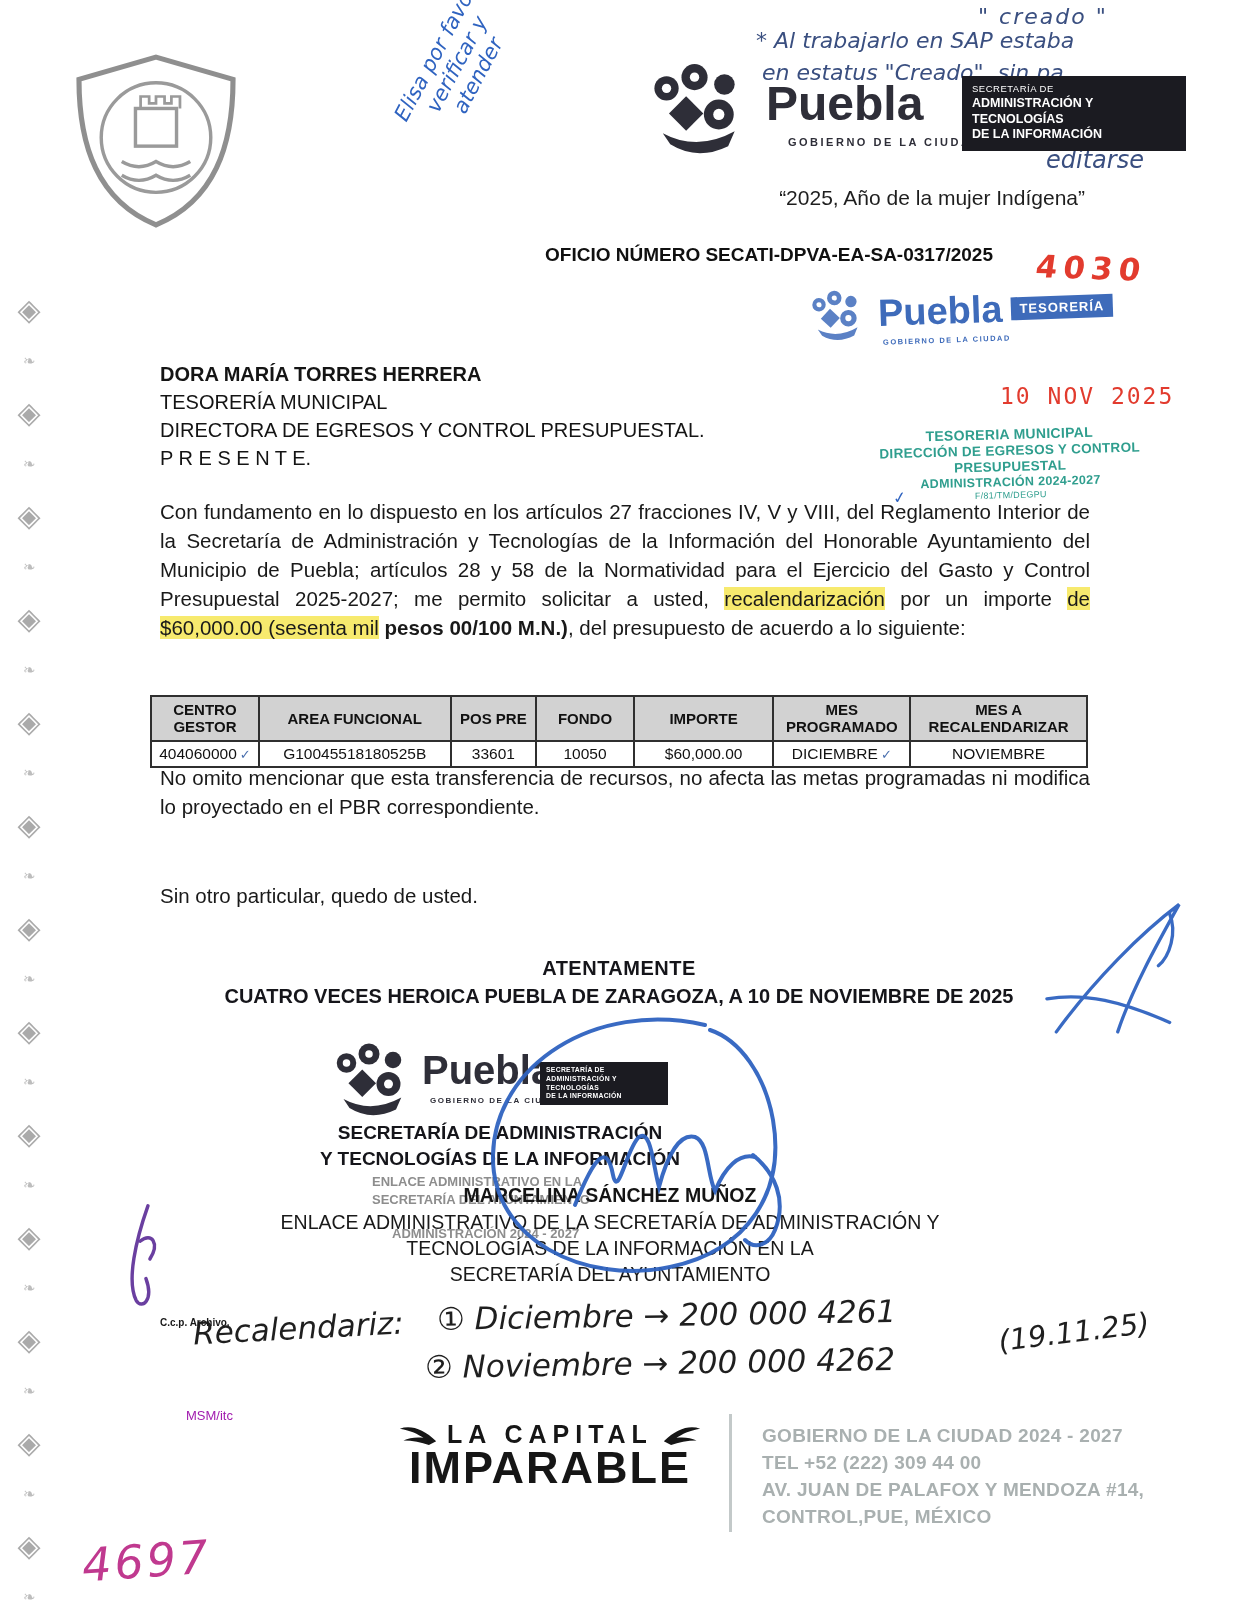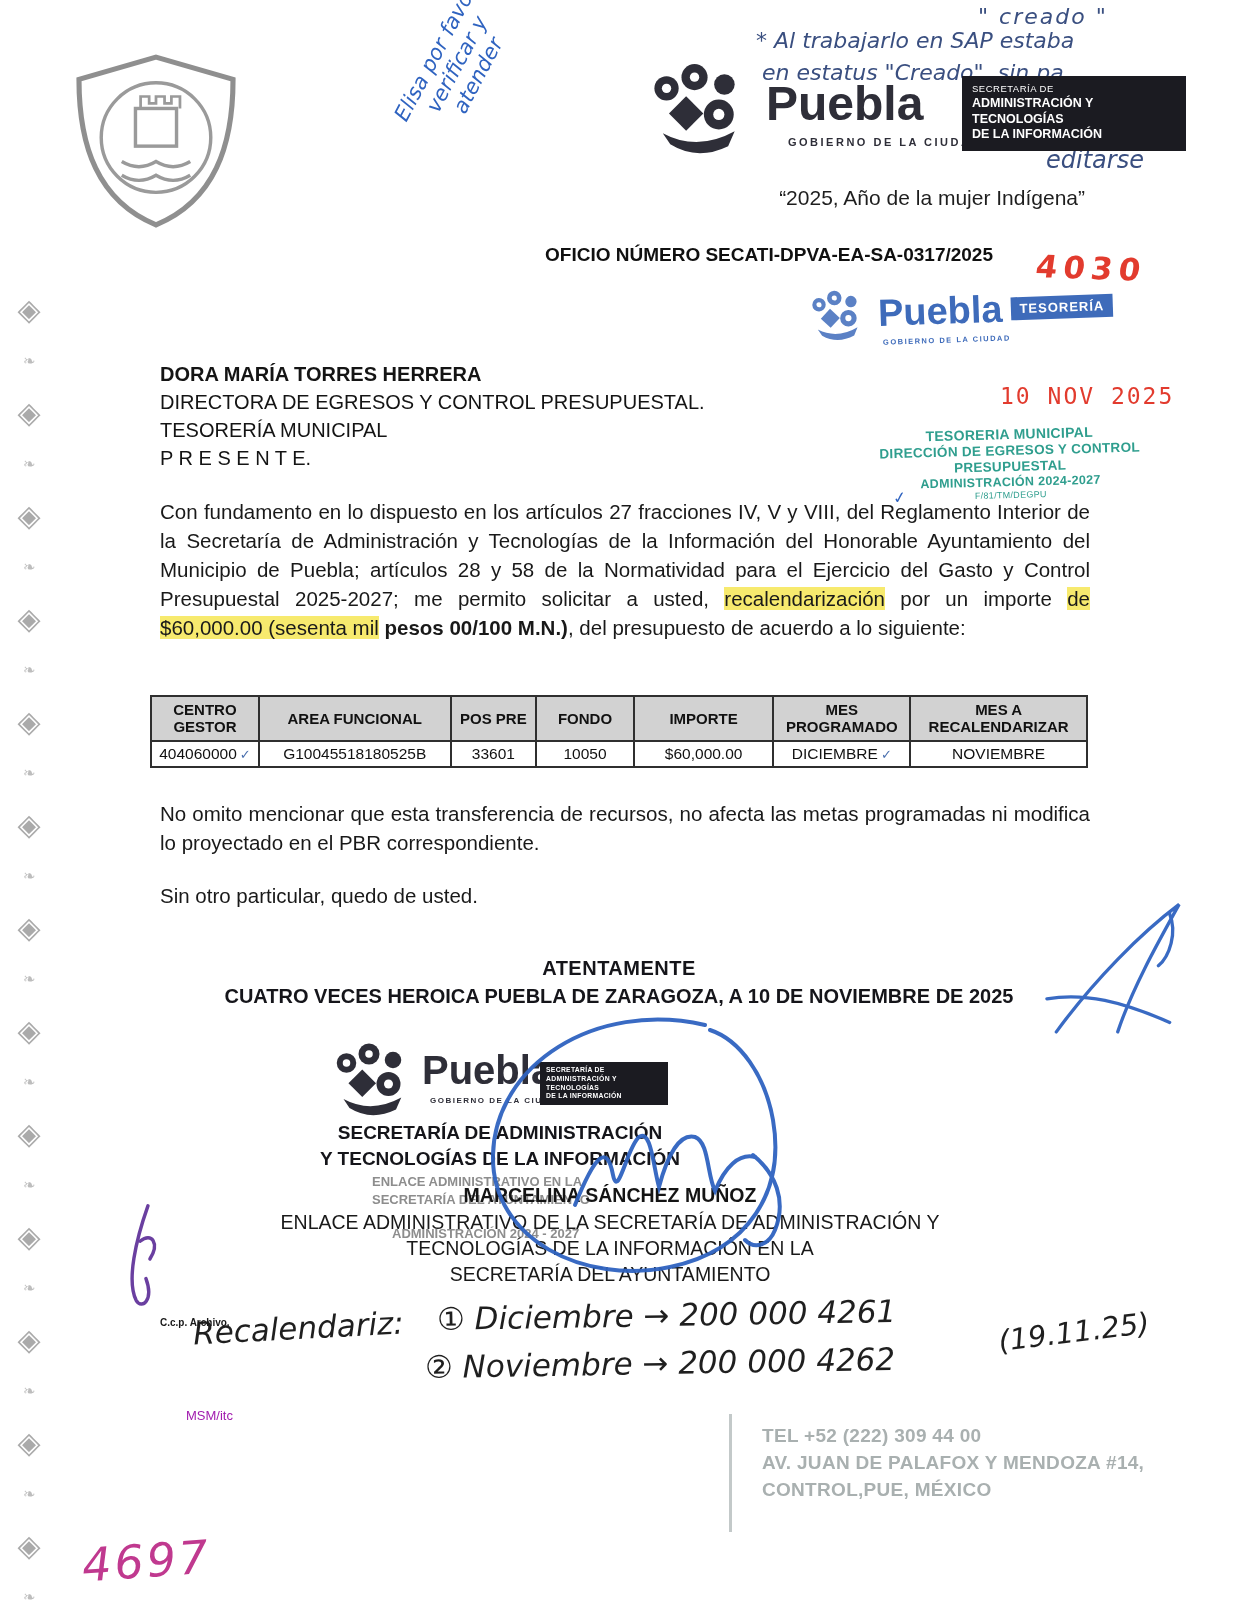--- a/index.html
+++ b/index.html
@@ -61,21 +61,21 @@
   .teal-stamp .t5 { font-size:9px; font-weight:400; }
 
   
   .addressee { left:160px; top:360px; font-size:20px; line-height:28px; color:#141414; }
   .addressee .name { font-weight:700; }
   .paragraph { left:160px; top:497px; width:930px; font-size:20.5px; line-height:29px;
     text-align:justify; color:#191919; }
   .seg-highlight { background:#f7ea6e; }
   .seg-highlight-bold { background:#f7ea6e; font-weight:400; }
   .seg-bold { font-weight:700; }
-  .p2 { top:799px; }
+  .p2 { top:763px; }
   .closing { left:160px; top:884px; font-size:20.5px; color:#191919; }
   .inline-check { color:#2f63c0; font-family:"DejaVu Sans", sans-serif; }
   .check-fracciones { left:893px; top:488px; font-size:16px; transform:rotate(-8deg); }
 
   
   .budget-table { position:absolute; left:150px; top:695px; width:938px; border-collapse:collapse; }
   .budget-table th, .budget-table td { border:2px solid #2f2f2f; text-align:center; }
   .budget-table th { background:#d2d2d2; font-weight:700; font-size:15px; padding:4px 2px; line-height:1.15; color:#111; }
   .budget-table td { font-size:15.5px; padding:3px 2px; color:#111; }
   .cell-check { color:#4a6fae; font-size:13px; margin-left:3px; font-family:"DejaVu Sans", sans-serif; }
@@ -208,22 +208,22 @@
   <div class="abs teal-stamp">
     <div class="t1">TESORERIA MUNICIPAL</div>
     <div class="t2">DIRECCIÓN DE EGRESOS Y CONTROL</div>
     <div class="t3">PRESUPUESTAL</div>
     <div class="t4">ADMINISTRACIÓN 2024-2027</div>
     <div class="t5">F/81/TM/DEGPU</div>
   </div>
 
   <div class="abs addressee">
     <div class="name">DORA MARÍA TORRES HERRERA</div>
+    <div>TESORERÍA MUNICIPAL</div>
     <div>DIRECTORA DE EGRESOS Y CONTROL PRESUPUESTAL.</div>
-    <div>TESORERÍA MUNICIPAL</div>
     <div>P R E S E N T E.</div>
   </div>
 
   <div class="abs paragraph"><span class="seg-normal">Con fundamento en lo dispuesto en los artículos 27 fracciones IV, V y VIII, del Reglamento Interior de la Secretaría de Administración y Tecnologías de la Información del Honorable Ayuntamiento del Municipio de Puebla; artículos 28 y 58 de la Normatividad para el Ejercicio del Gasto y Control Presupuestal 2025-2027; me permito solicitar a usted, </span><span class="seg-highlight">recalendarización</span><span class="seg-normal"> por un importe </span><span class="seg-highlight">de </span><span class="seg-highlight-bold">$60,000.00 (sesenta mil</span><span class="seg-bold"> pesos 00/100 M.N.)</span><span class="seg-normal">, del presupuesto de acuerdo a lo siguiente:</span></div>
   <div class="abs inline-check check-fracciones">✓</div>
 
   <table class="budget-table">
     <thead>
       <tr>
         <th style="width:108px">CENTRO GESTOR</th>
@@ -316,23 +316,40 @@
   </svg>
 
   <div class="abs hw hw-marker hw-recal-label">Recalendariz:</div>
   <div class="abs hw hw-marker hw-recal-1">① Diciembre → 200 000 4261</div>
   <div class="abs hw hw-marker hw-recal-2">② Noviembre → 200 000 4262</div>
   <div class="abs hw hw-marker hw-recal-date">(19.11.25)</div>
 
   <div class="abs ccp">C.c.p. Archivo.</div>
   <div class="abs initials">MSM/itc</div>
 
+  <div class="abs capital">
+    <div class="capital-row1">
+      <svg width="38" height="20" viewBox="0 0 40 22">
+        <g fill="#161616">
+            <path d="M40 18 C26 4 12 0 0 4 C12 6 20 10 26 14 C18 13 10 14 4 17 C14 17 24 19 32 22 Z"></path>
+          </g>
+      </svg>
+      <span class="capital-top">LA CAPITAL</span>
+      <svg width="38" height="20" viewBox="0 0 40 22" style="transform:scaleX(-1)">
+        <g fill="#161616">
+            <path d="M40 18 C26 4 12 0 0 4 C12 6 20 10 26 14 C18 13 10 14 4 17 C14 17 24 19 32 22 Z"></path>
+          </g>
+      </svg>
+    </div>
+    <div class="capital-bottom">IMPARABLE</div>
+  </div>
 
   <div class="abs footer-divider"></div>
   <div class="abs contact">
+    <div>GOBIERNO DE LA CIUDAD 2024 - 2027</div>
     <div>TEL +52 (222) 309 44 00</div>
     <div>AV. JUAN DE PALAFOX Y MENDOZA #14,</div>
     <div>CONTROL,PUE, MÉXICO</div>
   </div>
 
   <div class="abs hw hw-folio-bottom">4697</div>
 
 </div>
 
 </body></html>

